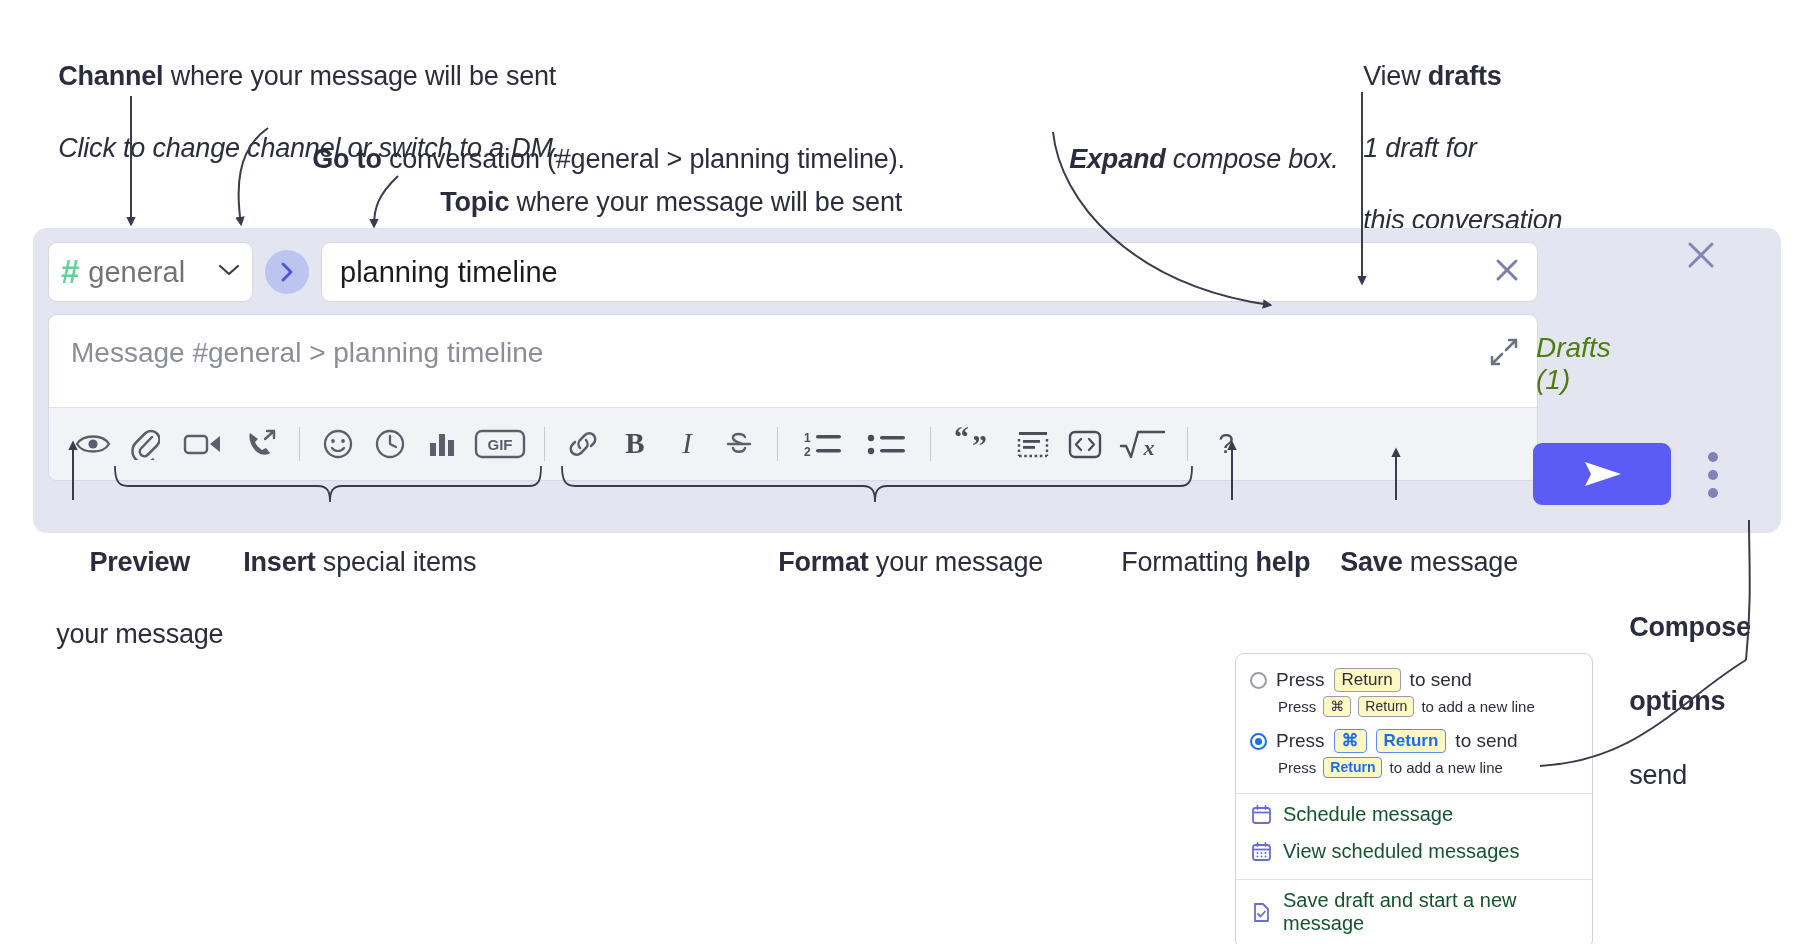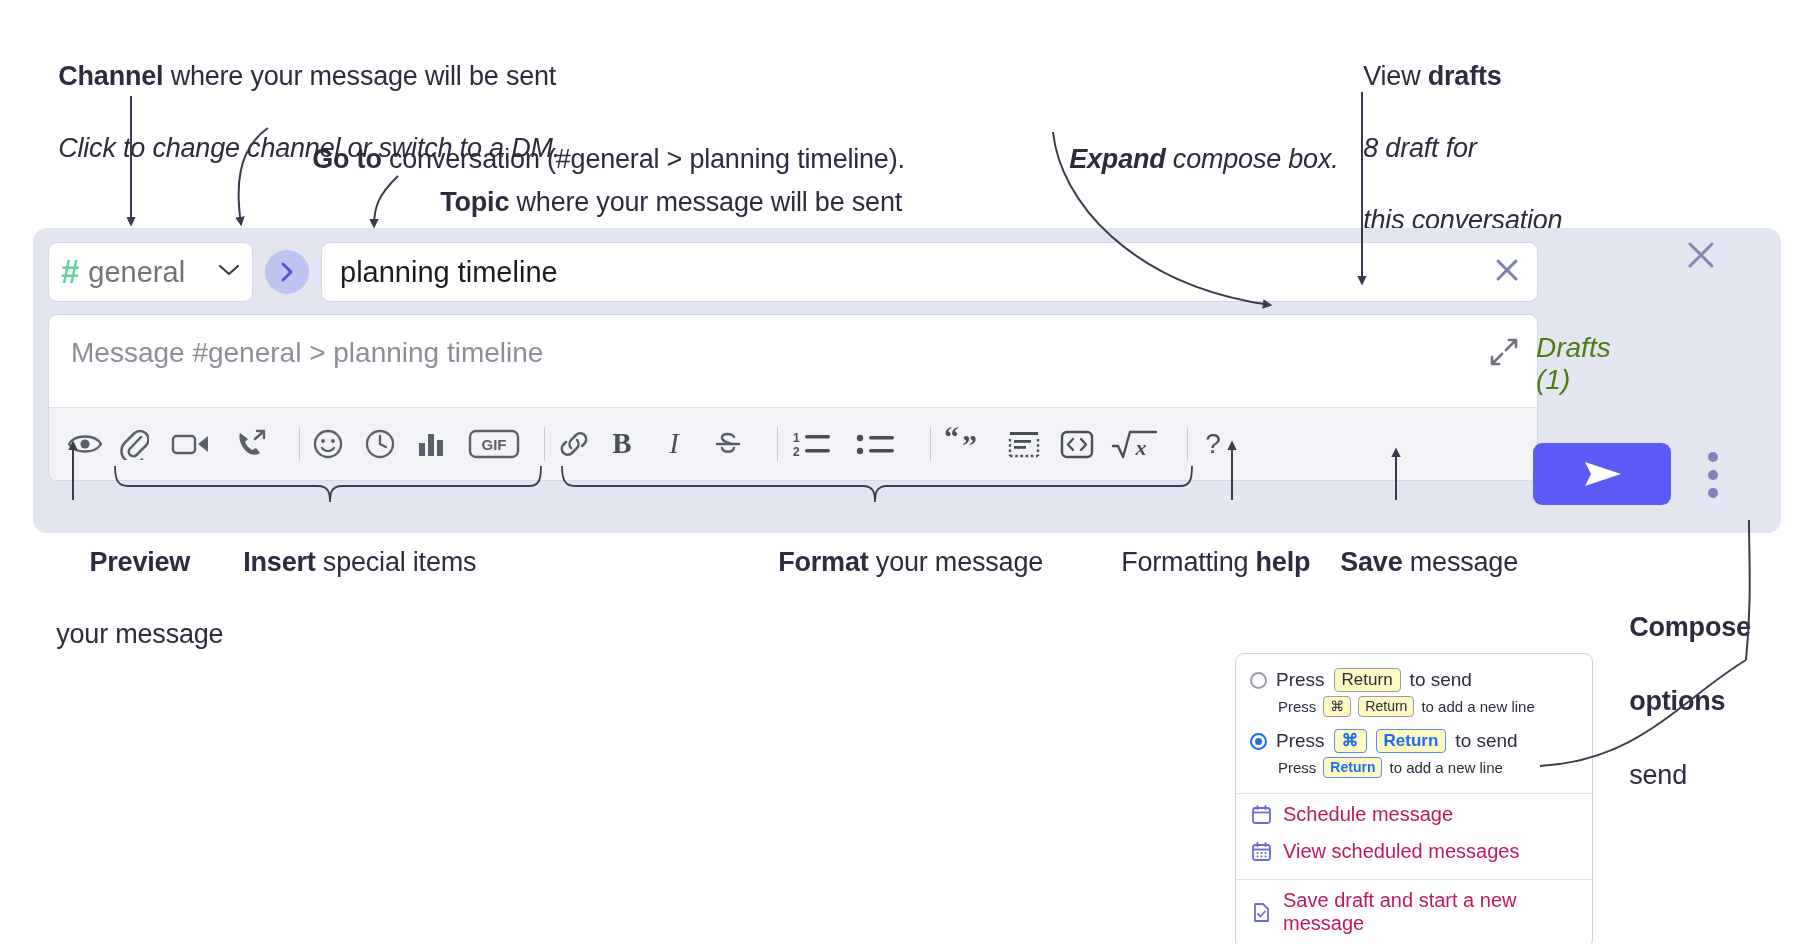--- a/index.html
+++ b/index.html
@@ -90,21 +90,21 @@
   .toolbar{
     background:#f2f3f7;
     border-top:1px solid #e3e4ea;
     height:72px;
     display:flex;align-items:center;
     padding-left:18px;
     gap:0px;
   }
   .tb{
     width:52px;height:52px;
-    display:flex;align-items:center;
+    display:flex;align-items:center;justify-content:center;
     flex:0 0 auto;
   }
   .tb-wide{width:64px;}
   .sep{width:1px;height:34px;background:#c6c8d2;margin:0 12px;flex:0 0 auto;}
 
   .drafts-link{
     position:absolute;
     left:1536px;top:332px;
     font-size:28px;color:#4d7c0f;font-style:italic;
   }
@@ -146,21 +146,21 @@
     display:inline-flex;align-items:center;justify-content:center;
     border:1px solid #9a9cab;border-radius:4px;
     padding:1px 7px;font-size:17px;line-height:20px;background:#fef9c3;color:#2b2c3d;
   }
   .key.sm{font-size:14px;line-height:17px;padding:1px 6px;}
   .key.blue{border-color:#5b8df0;color:#1b6ef3;font-weight:bold;}
   .key.blue.sm{font-weight:bold;}
   .mdiv{height:1px;background:#e0e2e9;margin:9px 0 2px 0;}
   .mitem{
     display:flex;align-items:center;gap:11px;
-    padding:7px 0 7px 14px;font-size:20px;color:#be185d;
+    padding:7px 0 7px 14px;font-size:20px;color:#14532d;
   }
   .mi-ic{width:22px;height:22px;flex:0 0 auto;display:flex;align-items:center;justify-content:center;}
 </style>
 </head>
 <body>
 
 <div class="stage">
 
   <div class="anno" style="left:29px;top:22px;">
     <span><b>Channel</b><span> where your message will be sent</span></span><br>
@@ -174,21 +174,21 @@
   <div class="anno" style="left:411px;top:148px;">
     <b>Topic</b><span> where your message will be sent</span>
   </div>
 
   <div class="anno" style="left:1040px;top:105px;font-style:italic;">
     <b>Expand</b><span> compose box.</span>
   </div>
 
   <div class="anno" style="left:1334px;top:22px;">
     <span><span>View </span><b>drafts</b></span><br>
-    <span class="it">8 draft for</span><br>
+    <span class="it">1 draft for</span><br>
     <span class="it">this conversation</span>
   </div>
 
   <div class="compose-panel">
 
     <div class="compose-inner">
 
       <div class="row-top">
 
         <div class="channel-select">

